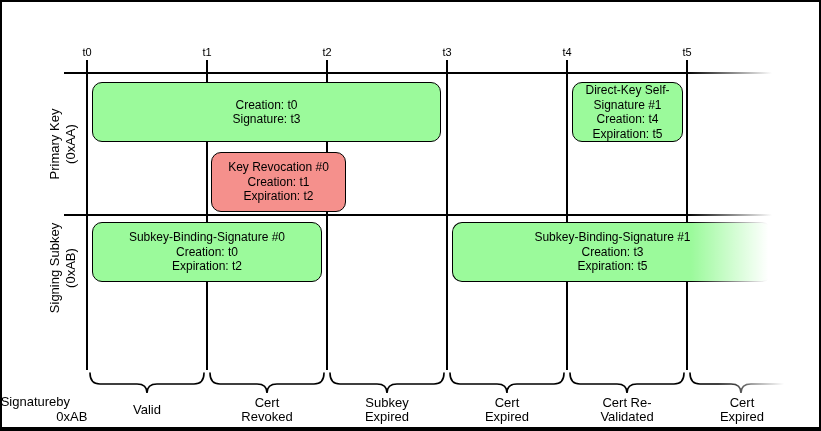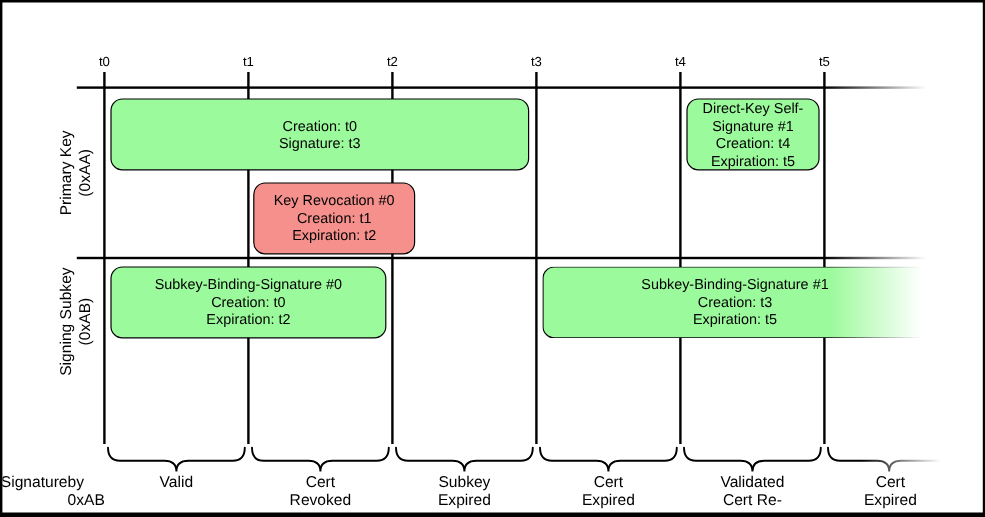--- a/index.html
+++ b/index.html
@@ -45,21 +45,21 @@
   .fade-right{
     position:absolute;top:-3px;bottom:-3px;right:-3px;width:84px;
     background:linear-gradient(to right,rgba(255,255,255,0),#fff 92%);
     border-radius:0 10px 10px 0;
     z-index:3;
   }
   .box-text{position:relative;z-index:1;}
   .braces{position:absolute;left:0;top:369px;z-index:1;}
   .period-label{
     position:absolute;top:393px;height:30px;width:110px;
-    display:flex;flex-direction:column;
+    display:flex;flex-direction:column;justify-content:center;
     text-align:center;font-size:13px;line-height:14.5px;
   }
   .axis-label{
     position:absolute;top:393px;left:6px;height:30px;width:72px;
     display:flex;flex-direction:row;justify-content:center;
     font-size:13px;line-height:14.5px;
   }
 </style>
 </head>
 <body>
@@ -155,21 +155,21 @@
   </div>
   <div class="period-label" style="left:330px">
     <span style="display:block">Subkey</span>
     <span style="display:block">Expired</span>
   </div>
   <div class="period-label" style="left:450px">
     <span style="display:block">Cert</span>
     <span style="display:block">Expired</span>
   </div>
   <div class="period-label" style="left:570px">
+    <span style="display:block">Cert Re-</span>
     <span style="display:block">Validated</span>
-    <span style="display:block">Cert Re-</span>
   </div>
   <div class="period-label" style="left:685px">
     <span style="display:block">Cert</span>
     <span style="display:block">Expired</span>
   </div>
 
 </div>
 
 </body></html>

